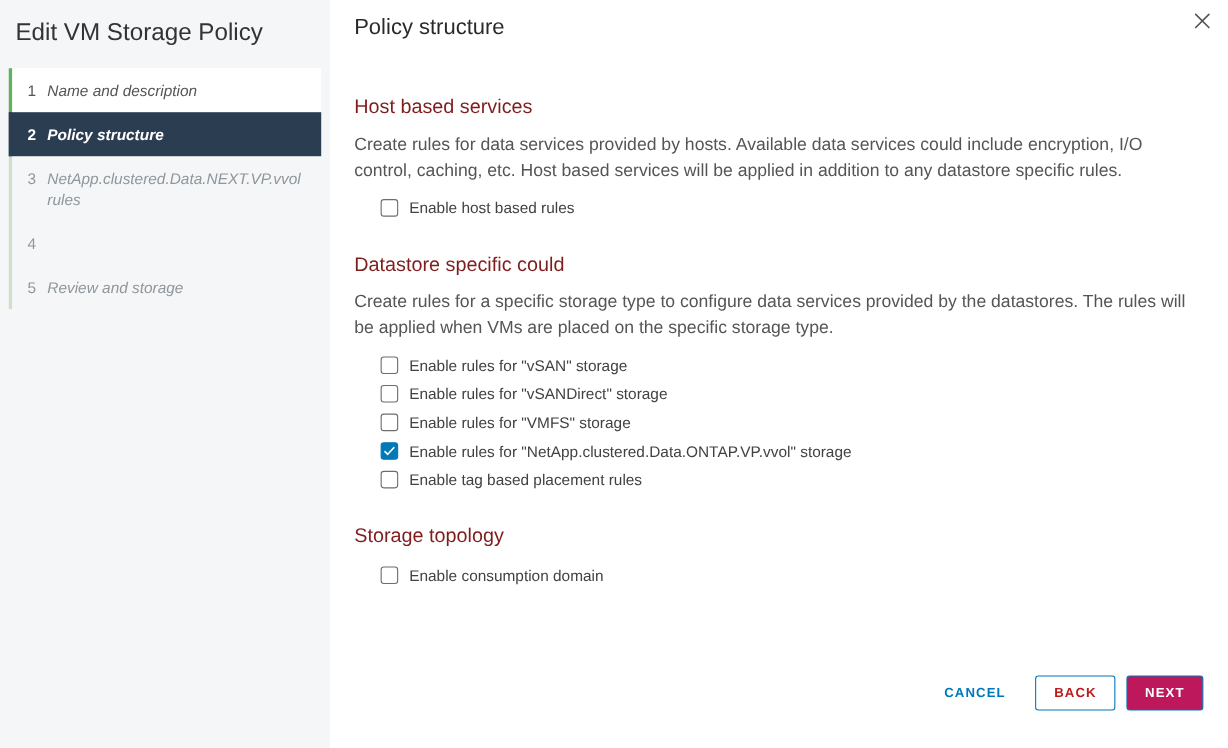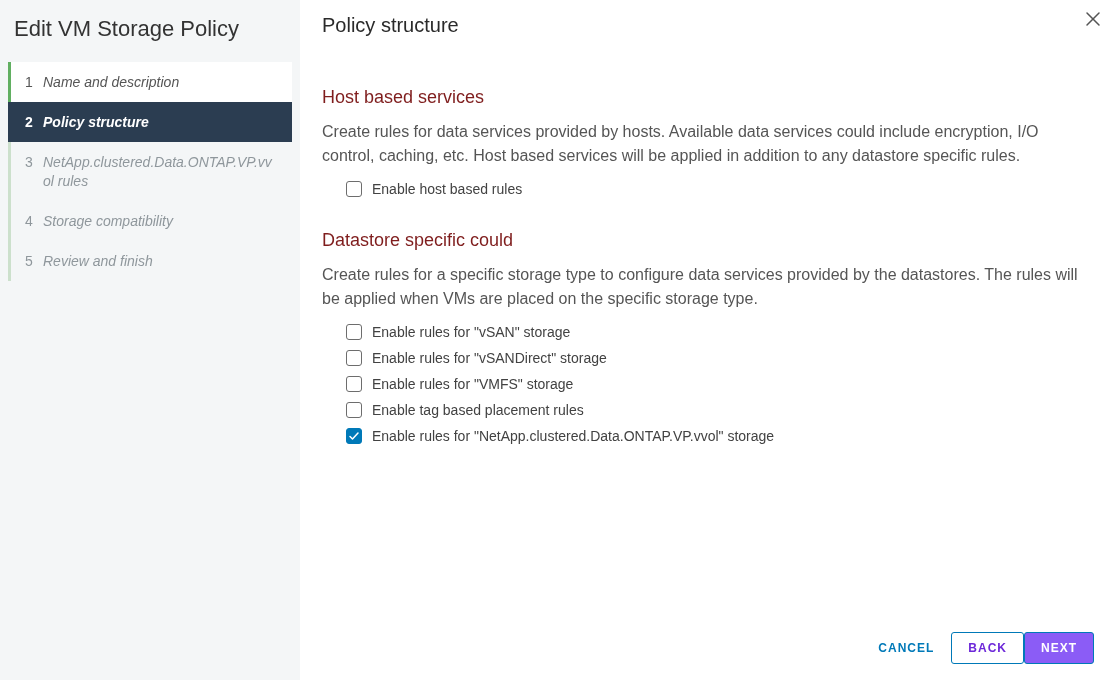--- a/index.html
+++ b/index.html
@@ -21,52 +21,51 @@
   .close svg { width: 18px; height: 18px; stroke: #555; }
   .section-h { font-size: 18px; font-weight: 400; color: #7f1d1d; margin: 0 0 12px 0; }
   .section-p { font-size: 16px; color: #555; line-height: 1.5; margin: 0 0 8px 0; }
   .opts { padding-left: 24px; margin-bottom: 28px; }
   .opt { display: flex; align-items: center; padding: 5px 0; font-size: 14px; color: #424242; }
   .cbx { width: 16px; height: 16px; border: 1px solid #6d6d6d; border-radius: 3px; margin-right: 10px; display: inline-flex; align-items: center; justify-content: center; cursor: pointer; flex-shrink: 0; }
   .cbx.checked { background: #0079b8; border-color: #0079b8; }
   .cbx.checked svg { display: block; width: 12px; height: 12px; stroke: #fff; }
   .cbx svg { display: none; }
   
-  .footer { position: absolute; bottom: 16px; left: 300px; right: 0; height: 66px; display: flex; align-items: flex-end; justify-content: flex-end; padding: 0 22px; gap: 0; }
+  .footer { position: absolute; bottom: 0; left: 300px; right: 0; height: 66px; display: flex; align-items: flex-start; justify-content: flex-end; padding: 0 22px; gap: 10px; }
   .btn { font-size: 12px; font-weight: 600; letter-spacing: 1px; text-transform: uppercase; padding: 8px 16px; border-radius: 3px; cursor: pointer; border: 1px solid transparent; background: transparent; }
   .btn.link { color: #0079b8; }
-  .btn.outline { color: #6d28d9; border-color: #0079b8; background: #fff; }
-  .btn.primary { color: #fff; background: #8b5cf6; border-color: #0079b8; }
+  .btn.outline { color: #b91c1c; border-color: #0079b8; background: #fff; }
+  .btn.primary { color: #fff; background: #be185d; border-color: #0079b8; }
 </style>
 </head>
 <body>
 
 <div class="wrap">
   <aside class="sidebar">
     <h1 class="sidebar-title">Edit VM Storage Policy</h1>
     <ul class="steps">
         <li class="completed">
           <span class="num">1</span>
           <span class="lbl">Name and description</span>
         </li>
         <li class="active">
           <span class="num">2</span>
           <span class="lbl">Policy structure</span>
         </li>
         <li class="pending">
           <span class="num">3</span>
-          <span class="lbl">NetApp.clustered.Data.ONTAP.VP.vvol rules</span>
+          <span class="lbl">NetApp.clustered.Data.NEXT.VP.vvol rules</span>
         </li>
         <li class="pending">
           <span class="num">4</span>
-          <span class="lbl">Storage compatibility</span>
         </li>
         <li class="pending">
           <span class="num">5</span>
-          <span class="lbl">Review and finish</span>
+          <span class="lbl">Review and storage</span>
         </li>
       </ul>
   </aside>
 
   <main class="main">
     <span class="close">
       <svg viewBox="0 0 24 24" fill="none" stroke-width="2" stroke-linecap="round">
           <line x1="4" y1="4" x2="20" y2="20"></line>
           <line x1="20" y1="4" x2="4" y2="20"></line>
         </svg>
@@ -90,30 +89,37 @@
           </label>
           <label class="opt">
             <span class="cbx"></span>
             <span>Enable rules for "vSANDirect" storage</span>
           </label>
           <label class="opt">
             <span class="cbx"></span>
             <span>Enable rules for "VMFS" storage</span>
           </label>
           <label class="opt">
-            <span class="cbx"></span>
-            <span>Enable tag based placement rules</span>
-          </label>
-          <label class="opt">
             <span class="cbx checked">
               <svg viewBox="0 0 24 24" fill="none" stroke-width="3" stroke-linecap="round" stroke-linejoin="round">
                 <polyline points="4,13 9,18 20,6"></polyline>
               </svg>
             </span>
             <span>Enable rules for "NetApp.clustered.Data.ONTAP.VP.vvol" storage</span>
+          </label>
+          <label class="opt">
+            <span class="cbx"></span>
+            <span>Enable tag based placement rules</span>
+          </label>
+        </div>
+        <h3 class="section-h">Storage topology</h3>
+        <div class="opts">
+          <label class="opt">
+            <span class="cbx"></span>
+            <span>Enable consumption domain</span>
           </label>
         </div>
       </div>
   </main>
 
   <div class="footer">
     <button class="btn link">CANCEL</button>
     <button class="btn outline">BACK</button>
     <button class="btn primary">NEXT</button>
   </div>

